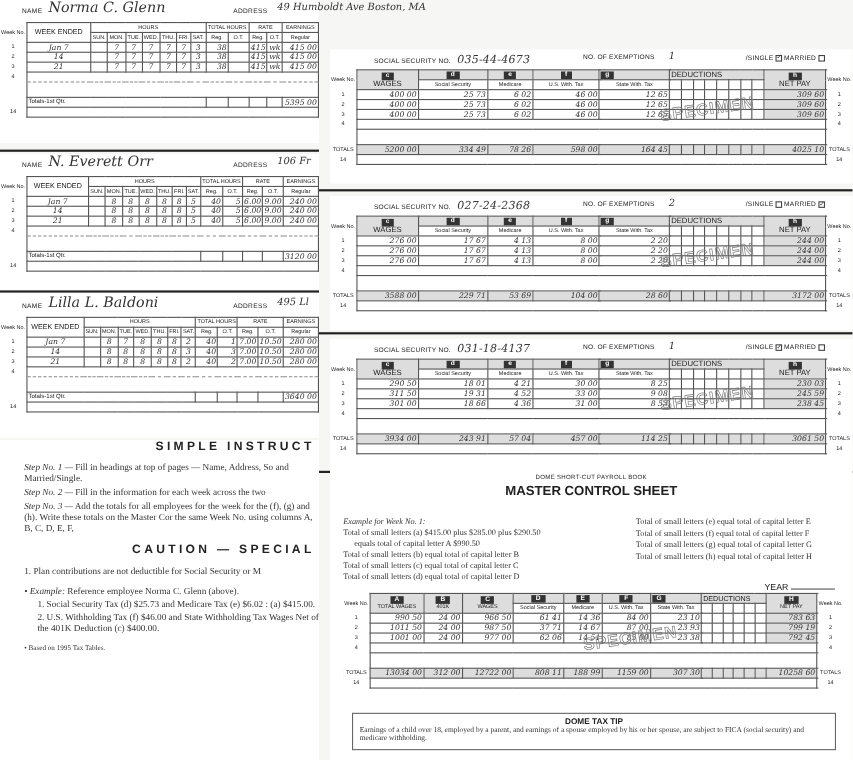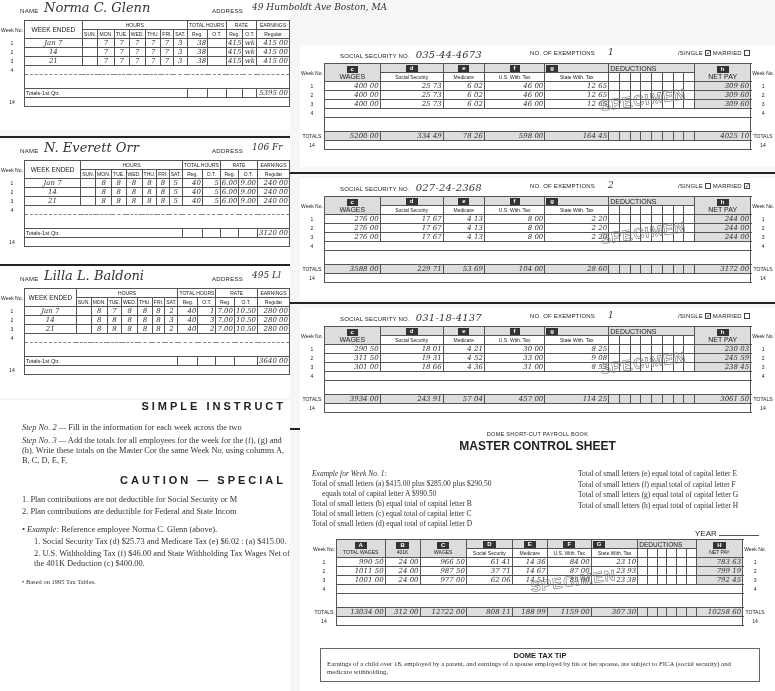--- a/index.html
+++ b/index.html
@@ -738,27 +738,27 @@
 
 <div class="divider" style="left:0;top:136px;width:290px;"></div>
 <div class="divider" style="left:0;top:264px;width:290px;"></div>
 <div class="divider" style="left:290px;top:172px;width:485px;"></div>
 <div class="divider" style="left:290px;top:302px;width:485px;"></div>
 <div class="divider" style="left:290px;top:428px;width:485px;"></div>
 
 <div class="instr">
   <h2 style="">SIMPLE INSTRUCT</h2>
   <div style="padding:8px 0 0 22px;">
+    <p><i>Step No. 1 —</i> <span>Fill in headings at top of pages — Name, Address, So and Married/Single.</span></p>
     <p style="margin-top:3px;"><i>Step No. 2 —</i> <span>Fill in the information for each week across the two</span></p>
     <p style="margin-top:3px;"><i>Step No. 3 —</i> <span>Add the totals for all employees for the week for the (f), (g) and (h). Write these totals on the Master Cor the same Week No. using columns A, B, C, D, E, F,</span></p>
   </div>
   <h2 style="margin-top:8px;">CAUTION — SPECIAL</h2>
   <div style="padding:6px 0 0 22px;">
     <p style="margin-top:3px;">1. Plan contributions are not deductible for Social Security or M</p>
-    <p style="margin-top:2px;">2. Plan contributions are deductible for Federal and State Incom</p>
     <p style="margin-top:8px;"><i>• Example:</i> <span>Reference employee Norma C. Glenn (above).</span></p>
     <p style="margin-top:2px;padding-left:12px;">1. Social Security Tax (d) $25.73 and Medicare Tax (e) $6.02 : (a) $415.00.</p>
     <p style="margin-top:2px;padding-left:12px;">2. U.S. Withholding Tax (f) $46.00 and State Withholding Tax Wages Net of the 401K Deduction (c) $400.00.</p>
     <p style="margin-top:8px;font-size:6.5px;">• Based on 1995 Tax Tables.</p>
   </div>
 </div>
 
 <div class="master">
   <div style="text-align:center;font-size:5.5px;margin-top:6px;letter-spacing:.3px;">DOME SHORT-CUT PAYROLL BOOK</div>
   <div style="text-align:center;font-size:12px;font-weight:bold;margin-top:2px;">MASTER CONTROL SHEET</div>

